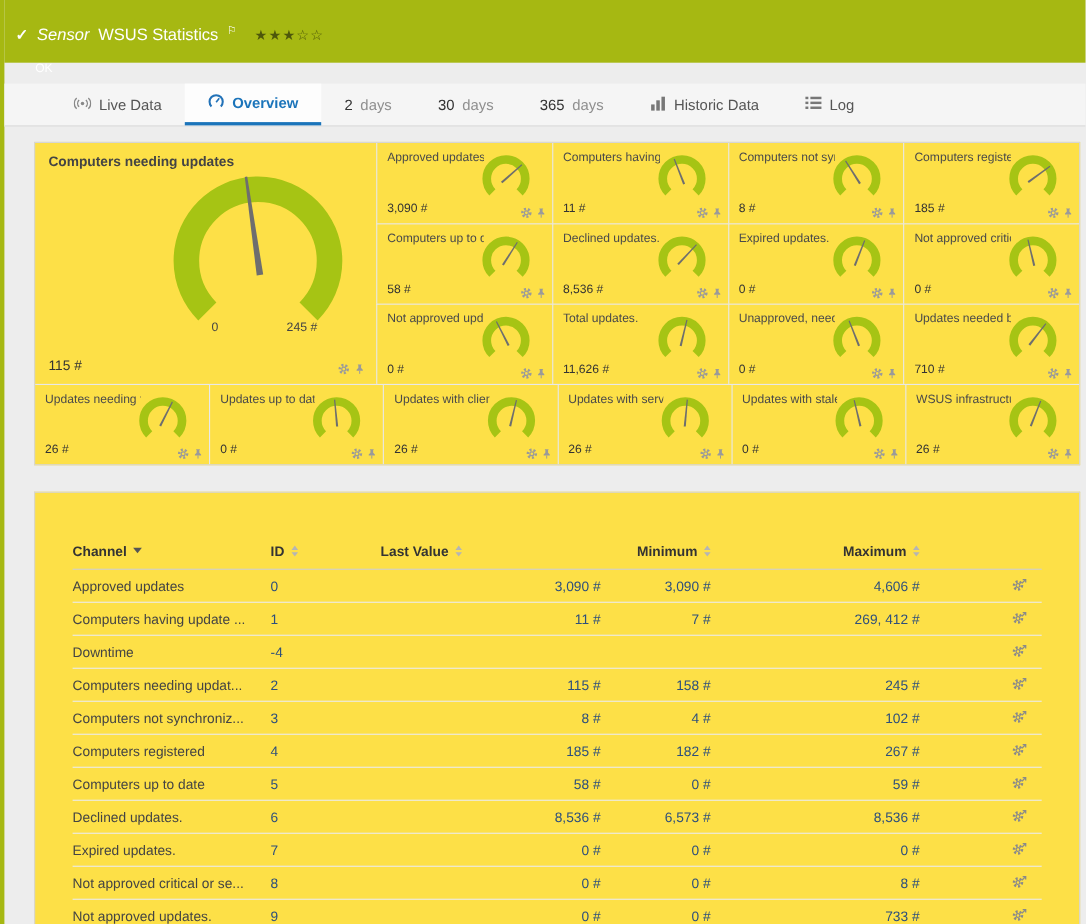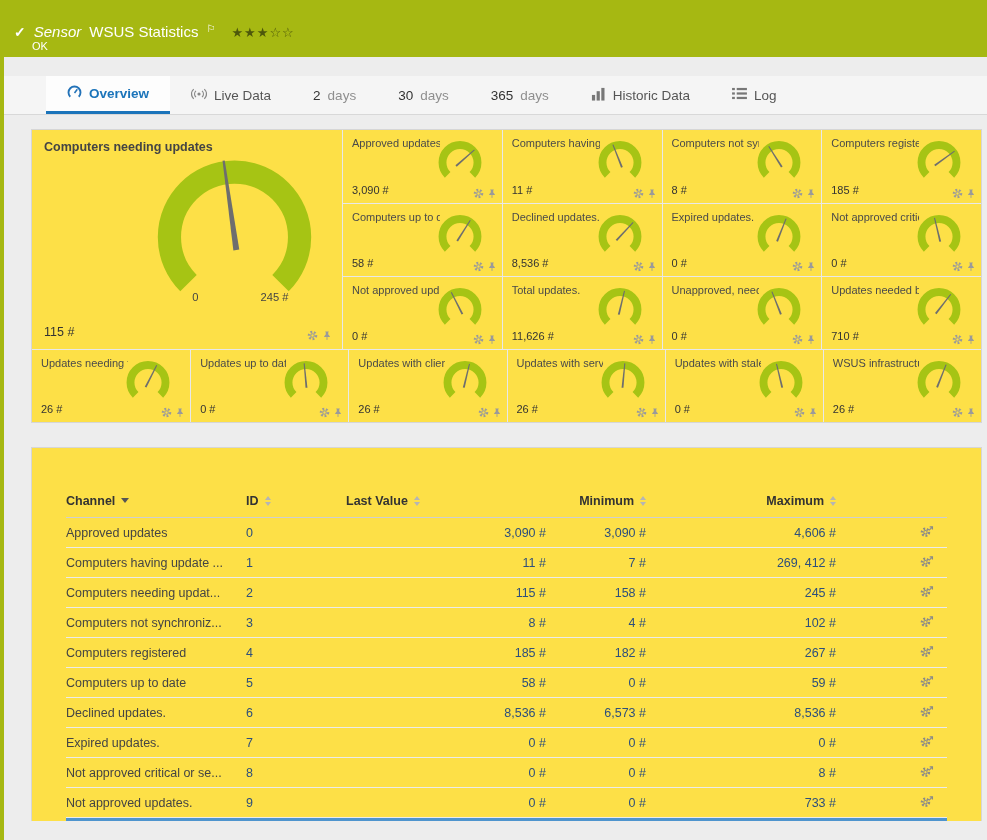--- a/index.html
+++ b/index.html
@@ -12,21 +12,21 @@
   .page { width: 100%; height: 100%; border-left: 4px solid #a6b812; position: relative; }
 
   
   .topbar { background: #a6b812; height: 57px; color: #fff; padding: 9px 0 0 10px; }
   .h-row { display: flex; align-items: baseline; gap: 8px; }
   .check { font-weight: bold; font-size: 14px; }
   .kind { font-style: italic; font-size: 15px; margin-top: 14px; }
   .sensorname { font-size: 15px; }
   .flag { font-size: 10px; vertical-align: super; position: relative; top: -5px; }
   .stars { color: #4d570b; font-size: 13px; letter-spacing: 1px; margin-left: 8px; }
-  .h-status { font-size: 11px; font-weight: normal; margin: 0 0 0 18px; }
+  .h-status { font-size: 11px; font-weight: normal; margin: 16px 0 0 18px; }
 
   
   .tabs { margin-top: 19px; height: 39px; background: #f5f5f5; border-bottom: 1px solid #d8d8d8;
           display: flex; padding-left: 42px; }
   .tab { display: flex; align-items: center; gap: 7px; padding: 0 21px; height: 100%;
          color: #555; font-size: 13.5px; cursor: pointer; white-space: nowrap; }
   .tab .num { color: #333; }
   .tab .unit { color: #8f8f8f; }
   .tab.active { color: #1b74ba; background: #fdfdfd; border-bottom: 3px solid #1b74ba;
                 margin-bottom: -1px; font-weight: bold; }
@@ -86,33 +86,33 @@
       <span class="check">✓</span>
       <span class="kind">Sensor</span>
       <span class="sensorname">WSUS Statistics</span>
       <span class="flag">⚐</span>
       <span class="stars">★★★☆☆</span>
     </div>
     <div class="h-status">OK</div>
   </header>
 
   <nav class="tabs">
+    <div class="tab">
+      <span><svg width="16" height="14" viewBox="0 0 18 14">
+            <circle cx="9" cy="7" r="1.8" fill="#888"></circle>
+            <path d="M5.5 3.5 A5 5 0 0 0 5.5 10.5 M12.5 3.5 A5 5 0 0 1 12.5 10.5 M3 1.5 A7.5 7.5 0 0 0 3 12.5 M15 1.5 A7.5 7.5 0 0 1 15 12.5" fill="none" stroke="#888" stroke-width="1.4"></path>
+          </svg></span>
+      <span>Live Data</span>
+    </div>
     <div class="tab active">
       <span><svg width="15" height="15" viewBox="0 0 16 16">
             <path d="M3.47 12.53 A6.4 6.4 0 1 1 12.53 12.53" fill="none" stroke="#2272b8" stroke-width="2"></path>
             <line x1="8" y1="8.5" x2="11" y2="4.5" stroke="#2272b8" stroke-width="1.6"></line>
           </svg></span>
       <span>Overview</span>
-    </div>
-    <div class="tab">
-      <span><svg width="16" height="14" viewBox="0 0 18 14">
-            <circle cx="9" cy="7" r="1.8" fill="#888"></circle>
-            <path d="M5.5 3.5 A5 5 0 0 0 5.5 10.5 M12.5 3.5 A5 5 0 0 1 12.5 10.5 M3 1.5 A7.5 7.5 0 0 0 3 12.5 M15 1.5 A7.5 7.5 0 0 1 15 12.5" fill="none" stroke="#888" stroke-width="1.4"></path>
-          </svg></span>
-      <span>Live Data</span>
     </div>
     <div class="tab">
       <span class="num">2</span>
       <span class="unit">days</span>
     </div>
     <div class="tab">
       <span class="num">30</span>
       <span class="unit">days</span>
     </div>
     <div class="tab">
@@ -612,20 +612,36 @@
     <div class="c-icon">
       <span class="iconbtn"><svg width="14" height="13" viewBox="0 0 18 16">
                 <circle cx="7" cy="9" r="4.6" fill="none" stroke="#8a8a8a" stroke-width="3" stroke-dasharray="2.4 2.2"></circle>
                 <circle cx="7" cy="9" r="2.2" fill="none" stroke="#8a8a8a" stroke-width="1.4"></circle>
                 <path d="M12.5 2 h3.5 v3.5" fill="none" stroke="#8a8a8a" stroke-width="1.5"></path>
                 <path d="M16 2 l-4.5 4.5" stroke="#8a8a8a" stroke-width="1.5"></path>
               </svg></span>
     </div>
   </div>
 
+  <div class="trow">
+    <div class="c-channel">Downtime</div>
+    <div class="c-id">-4</div>
+    <div class="c-num"></div>
+    <div class="c-num"></div>
+    <div class="c-num"></div>
+    <div></div>
+    <div class="c-icon">
+      <span class="iconbtn"><svg width="14" height="13" viewBox="0 0 18 16">
+                <circle cx="7" cy="9" r="4.6" fill="none" stroke="#8a8a8a" stroke-width="3" stroke-dasharray="2.4 2.2"></circle>
+                <circle cx="7" cy="9" r="2.2" fill="none" stroke="#8a8a8a" stroke-width="1.4"></circle>
+                <path d="M12.5 2 h3.5 v3.5" fill="none" stroke="#8a8a8a" stroke-width="1.5"></path>
+                <path d="M16 2 l-4.5 4.5" stroke="#8a8a8a" stroke-width="1.5"></path>
+              </svg></span>
+    </div>
+  </div>
 
   <div class="trow">
     <div class="c-channel">Computers needing updat...</div>
     <div class="c-id">2</div>
     <div class="c-num">115 #</div>
     <div class="c-num">158 #</div>
     <div class="c-num">245 #</div>
     <div></div>
     <div class="c-icon">
       <span class="iconbtn"><svg width="14" height="13" viewBox="0 0 18 16">

